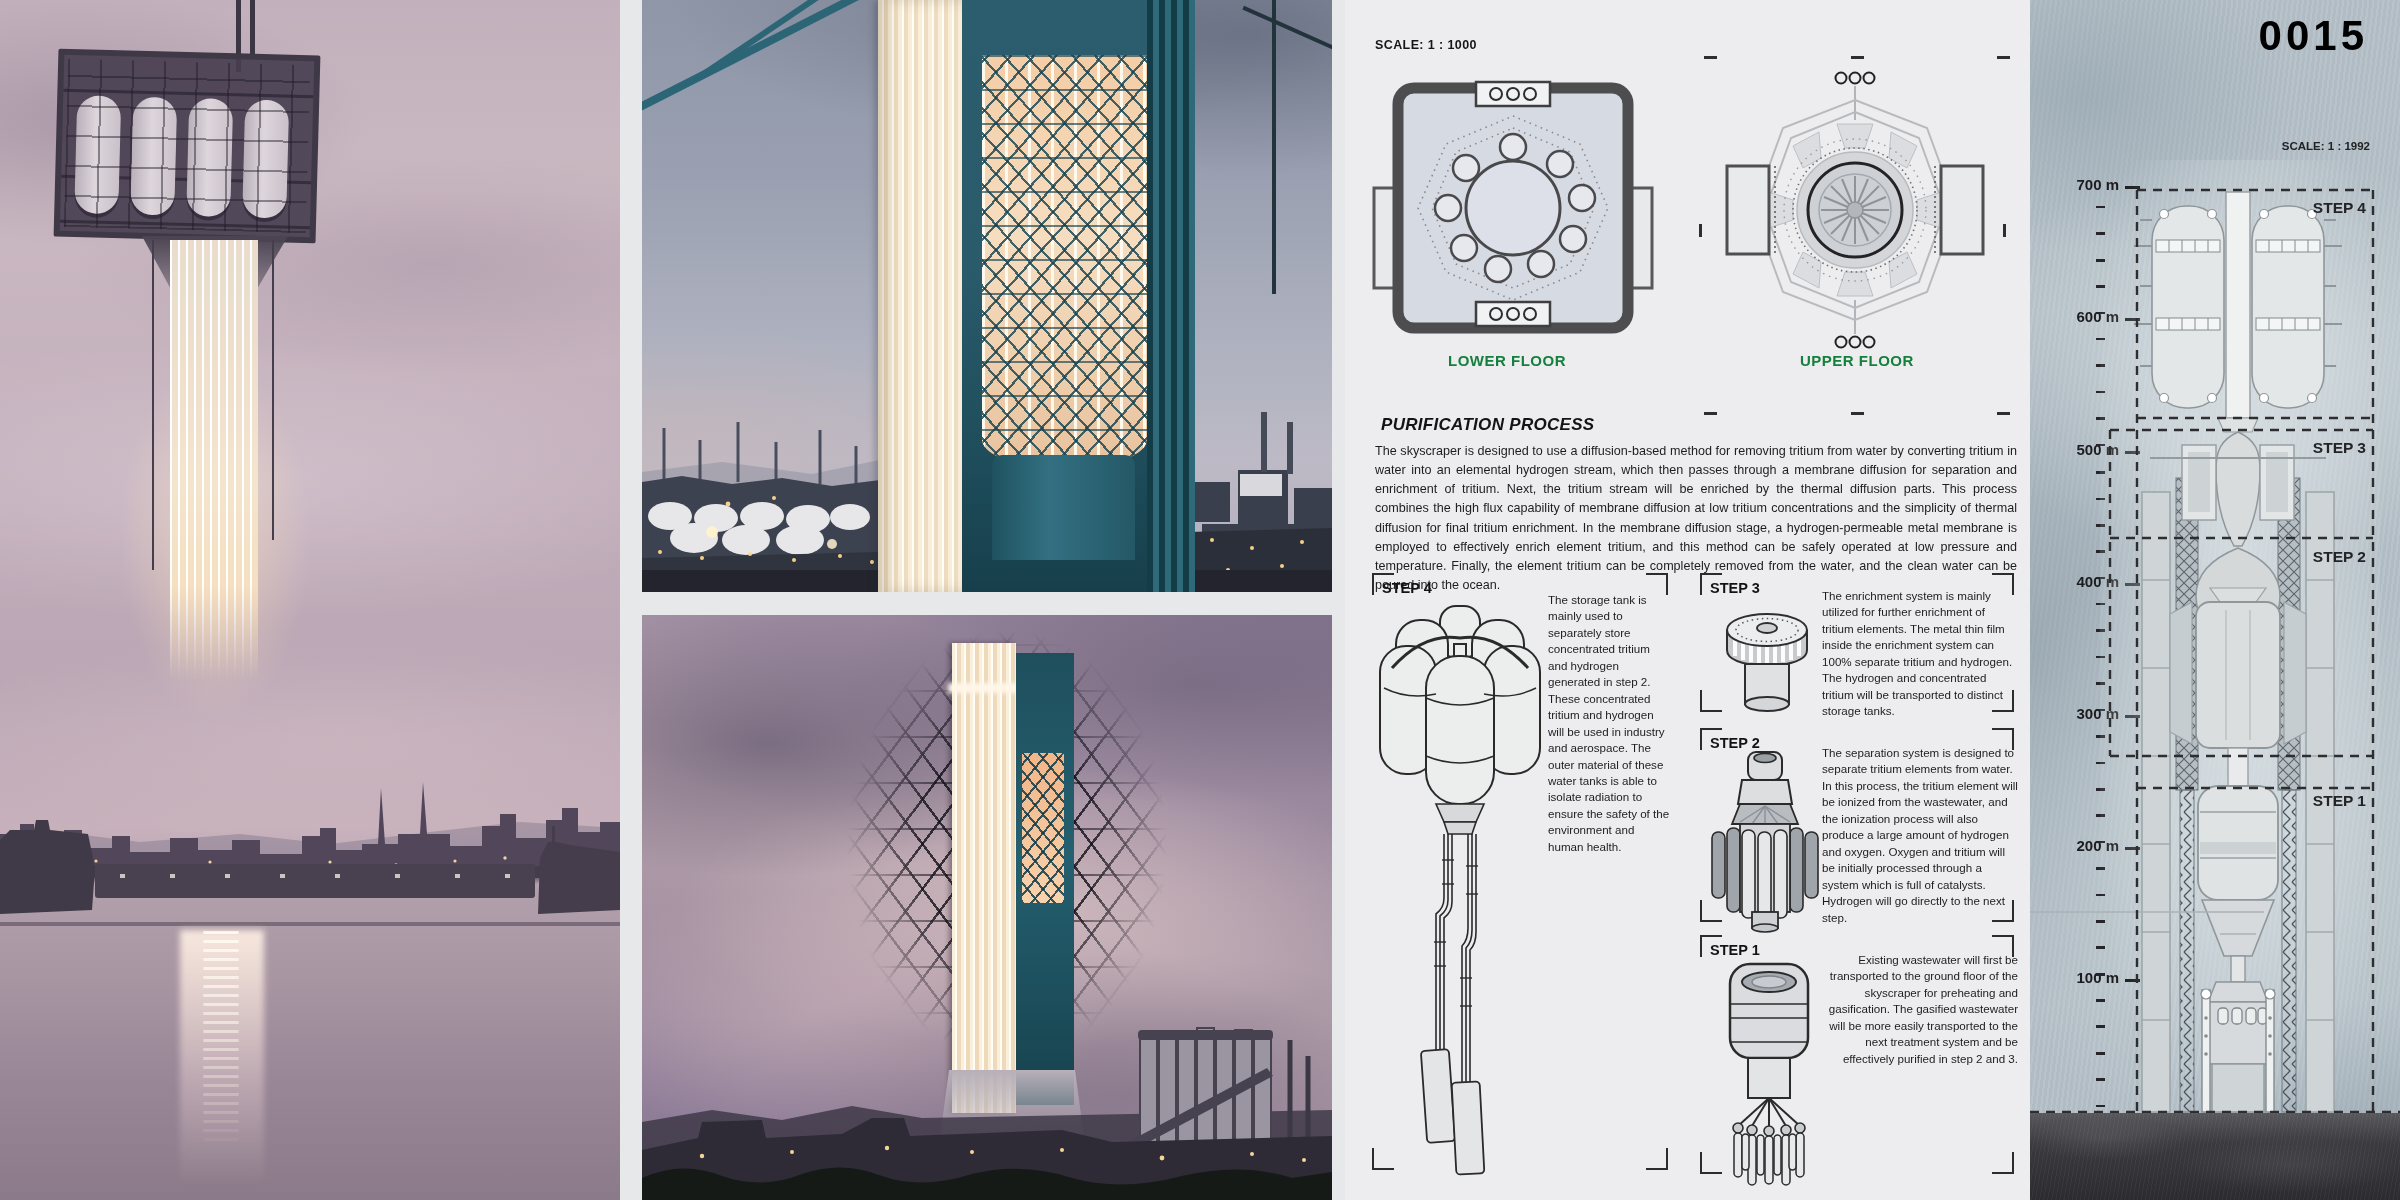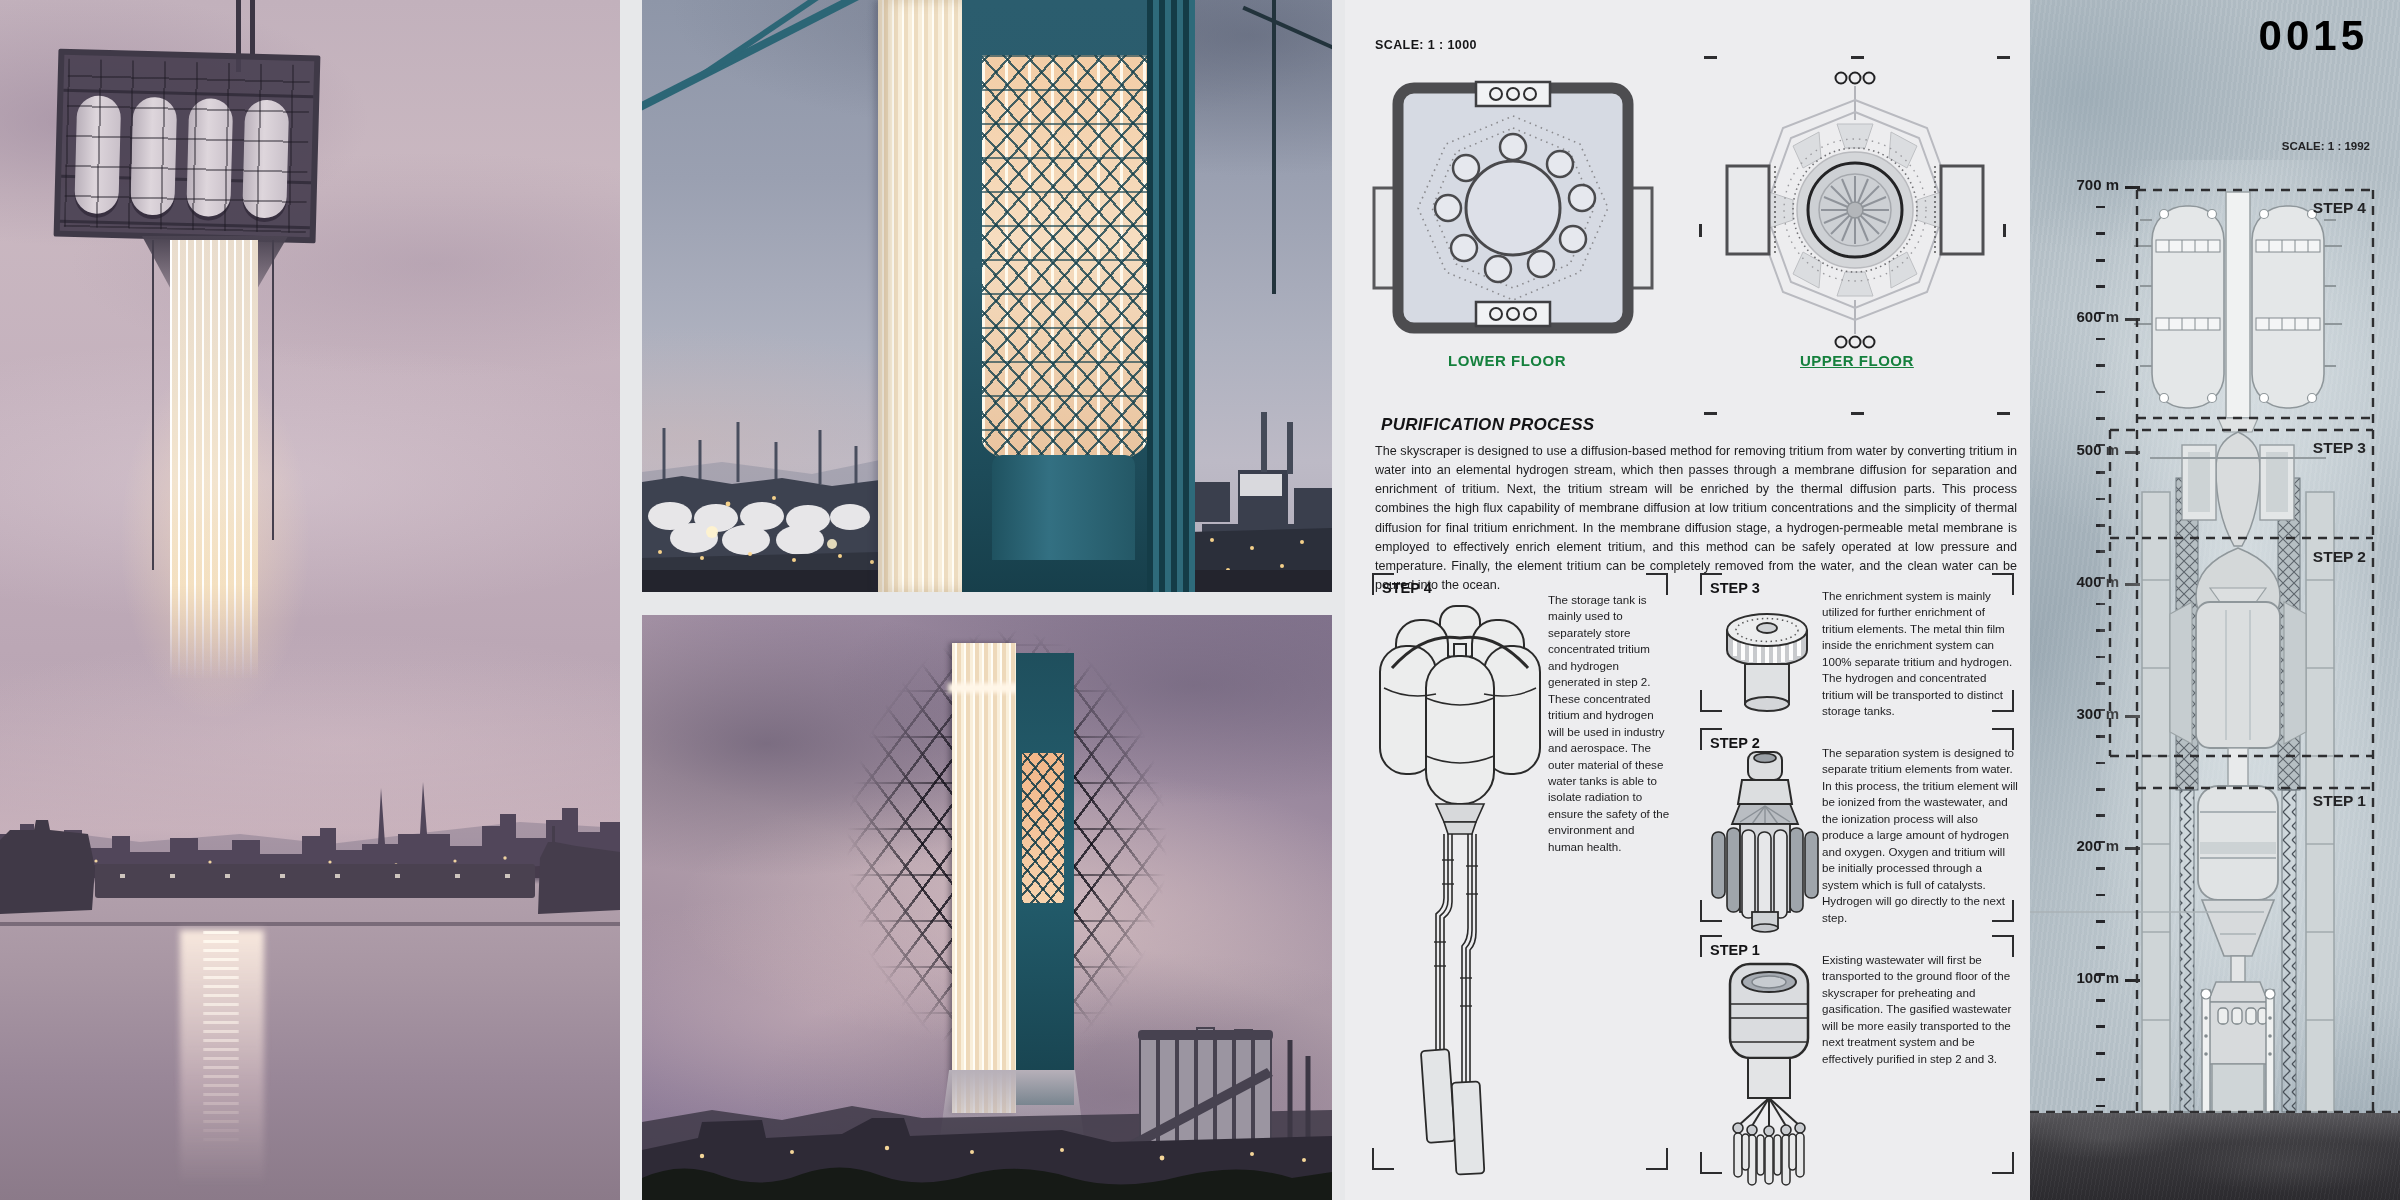--- a/index.html
+++ b/index.html
@@ -400,21 +400,21 @@
         <line x1="99" y1="135" x2="161" y2="161"></line>
           <line x1="161" y1="135" x2="99" y2="161"></line>
       </g>
       <circle cx="130" cy="148" r="36" fill="none" stroke="#a5a8ad" stroke-width="1.5"></circle>
       <circle cx="130" cy="148" r="8" fill="#b3b6ba" stroke="#8f9398" stroke-width="1.5"></circle>
       <rect x="2" y="104" width="42" height="88" fill="#e9eaec" stroke="#4f4f52" stroke-width="3"></rect>
       <rect x="216" y="104" width="42" height="88" fill="#e9eaec" stroke="#4f4f52" stroke-width="3"></rect>
       <line x1="50" y1="104" x2="50" y2="192" stroke="#555557" stroke-width="1.5" stroke-dasharray="2,3"></line>
       <line x1="210" y1="104" x2="210" y2="192" stroke="#555557" stroke-width="1.5" stroke-dasharray="2,3"></line>
     </svg>
-    <div class="plan-label" style="left:455px;top:352px;text-decoration:underline;">UPPER FLOOR</div>
+    <div class="plan-label" style="left:455px;top:352px;">UPPER FLOOR</div>
 
     <div class="tick-h" style="left:359px;top:56px;"></div>
     <div class="tick-h" style="left:506px;top:56px;"></div>
     <div class="tick-h" style="left:652px;top:56px;"></div>
     <div class="tick-h" style="left:359px;top:412px;"></div>
     <div class="tick-h" style="left:506px;top:412px;"></div>
     <div class="tick-h" style="left:652px;top:412px;"></div>
     <div class="tick-v" style="left:354px;top:224px;"></div>
     <div class="tick-v" style="left:658px;top:224px;"></div>
 
@@ -571,21 +571,21 @@
           <rect x="26" y="177" width="8" height="50" rx="4"></rect>
         <rect x="43" y="178" width="8" height="48" rx="4"></rect>
           <rect x="60" y="177" width="8" height="50" rx="4"></rect>
         <rect x="74" y="175" width="8" height="44" rx="4"></rect>
         <rect x="20" y="176" width="7" height="36" rx="3.5"></rect>
           <rect x="35" y="177" width="7" height="40" rx="3.5"></rect>
         <rect x="52" y="177" width="7" height="40" rx="3.5"></rect>
           <rect x="67" y="176" width="7" height="36" rx="3.5"></rect>
       </g>
     </svg>
-    <div class="step-text" style="left:477px;top:952px;width:196px;">Existing wastewater will first be transported to the ground floor of the skyscraper for preheating and gasification. The gasified wastewater will be more easily transported to the next treatment system and be effectively purified in step 2 and 3.</div>
+    <div class="step-text" style="left:477px;top:952px;width:196px;text-align:right;">Existing wastewater will first be transported to the ground floor of the skyscraper for preheating and gasification. The gasified wastewater will be more easily transported to the next treatment system and be effectively purified in step 2 and 3.</div>
   </section>
 
   <section class="abs panel-elev">
     <div class="layer el-tex"></div>
     <div class="el-num">0015</div>
     <div class="el-scale">SCALE: 1 : 1992</div>
 
     <div class="hrow" style="top:176px;">
         <span class="hlabel">700 m</span>
         <span class="hdash"></span>

